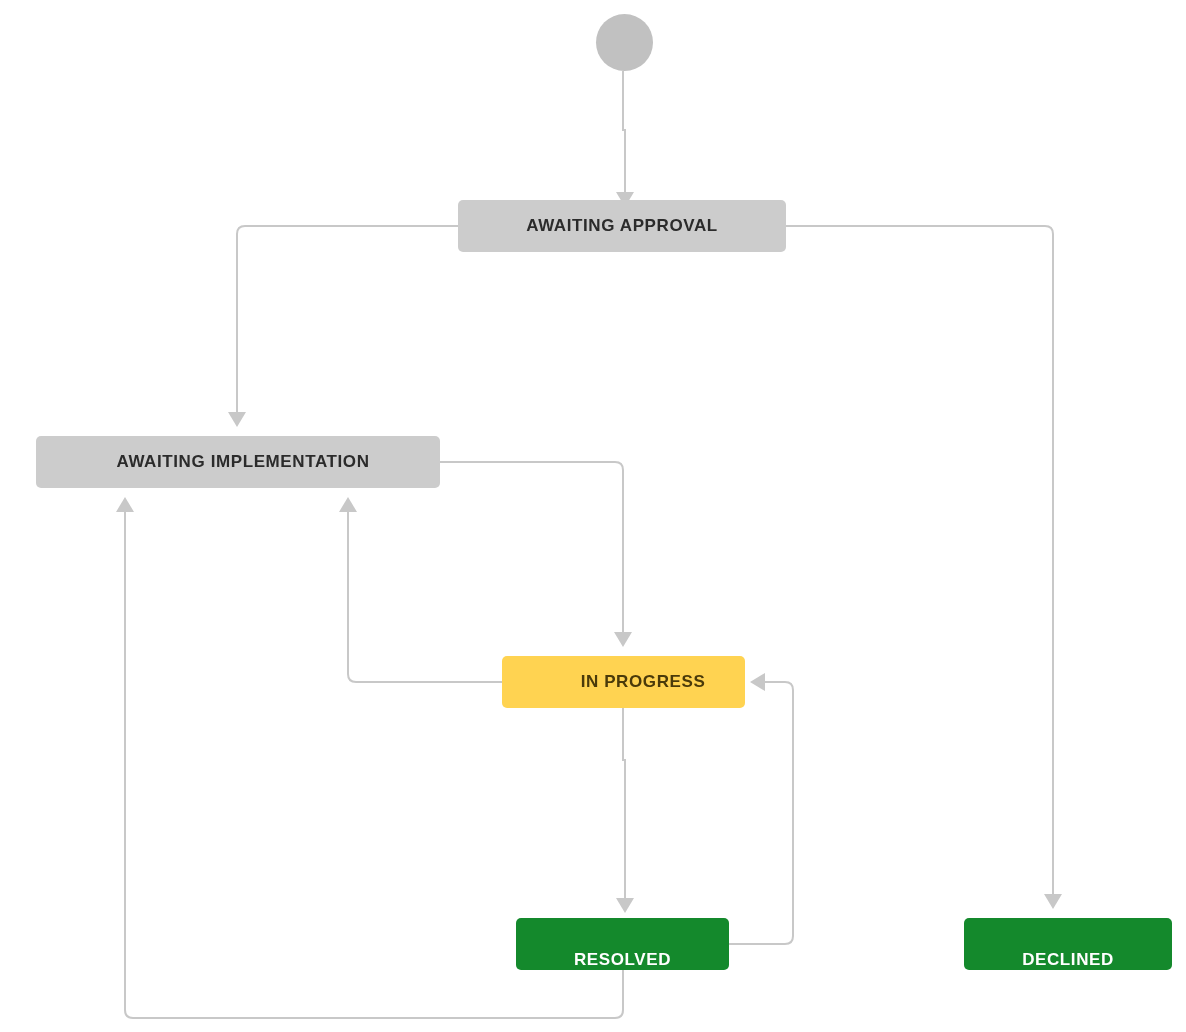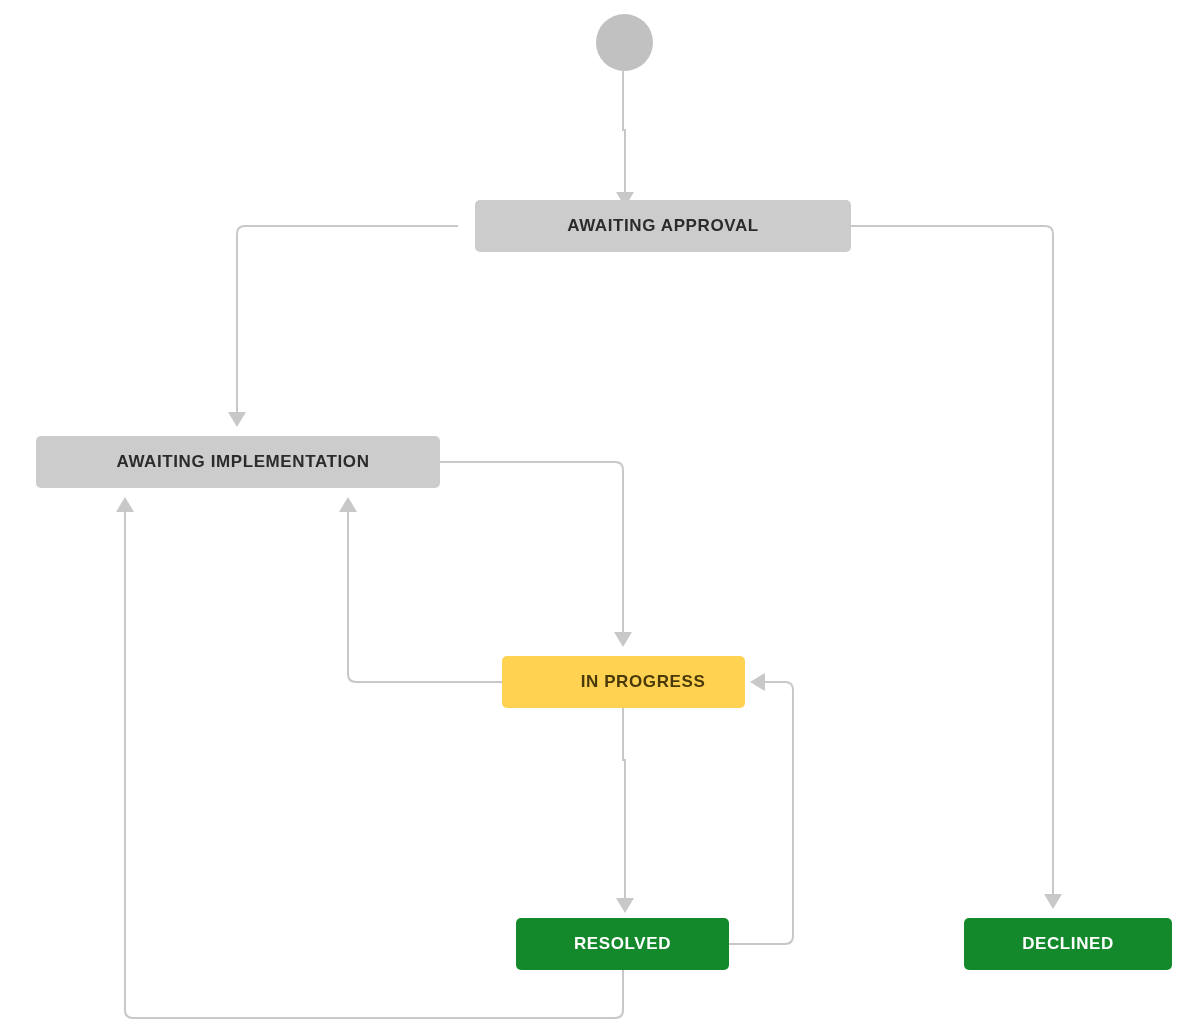--- a/index.html
+++ b/index.html
@@ -45,20 +45,21 @@
     color: #2b2b2b;
   }
   .node-yellow {
     background: #ffd351;
     color: #4a3a0a;
     padding-left: 39px;
   }
   .node-green {
     background: #14892c;
     color: #ffffff;
+    align-items: flex-end;
   }
   .node-start {
     border-radius: 50%;
     background: #c1c1c1;
   }
 </style>
 </head>
 <body>
 
 <div id="diagram-canvas">
@@ -93,21 +94,21 @@
         <polygon points="765,673 765,691 750,682" fill="#c8c8c8"></polygon>
       </g>
       <g>
         <path d="M 623 970 L 623 1010 Q 623 1018 615 1018 L 133 1018 Q 125 1018 125 1010 L 125 512" fill="none" stroke="#c8c8c8" stroke-width="2" stroke-linecap="butt"></path>
         <polygon points="116,512 134,512 125,497" fill="#c8c8c8"></polygon>
       </g>
     </svg>
 
   <div id="node-layer">
       <div class="node node-start" style="left: 596px; top: 14px; width: 57px; height: 57px; background: rgb(193, 193, 193);"></div>
-      <div class="node node-status node-grey" style="left: 458px; top: 200px; width: 376px; height: 52px; background: rgb(204, 204, 204); color: rgb(43, 43, 43); margin-left: 17px;">
+      <div class="node node-status node-grey" style="left: 458px; top: 200px; width: 328px; height: 52px; background: rgb(204, 204, 204); color: rgb(43, 43, 43);">
         <span>AWAITING APPROVAL</span>
       </div>
       <div class="node node-status node-grey" style="left: 36px; top: 436px; width: 404px; height: 52px; background: rgb(204, 204, 204); color: rgb(43, 43, 43); padding-left: 10px;">
         <span>AWAITING IMPLEMENTATION</span>
       </div>
       <div class="node node-status node-yellow" style="left: 502px; top: 656px; width: 243px; height: 52px; background: rgb(255, 211, 81); color: rgb(74, 58, 10);">
         <span>IN PROGRESS</span>
       </div>
       <div class="node node-status node-green" style="left: 516px; top: 918px; width: 213px; height: 52px; background: rgb(20, 137, 44); color: rgb(255, 255, 255);">
         <span>RESOLVED</span>

